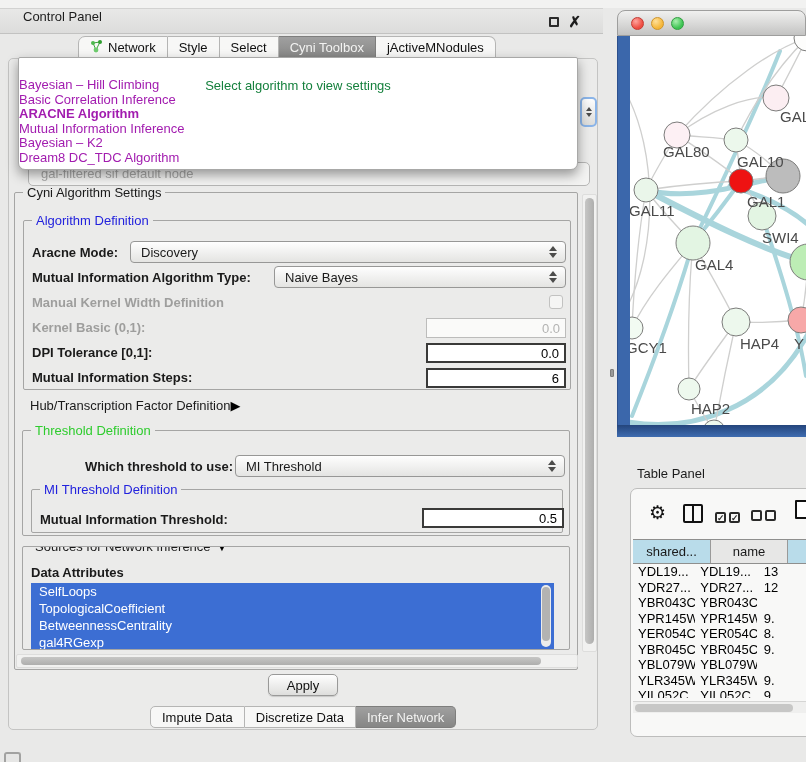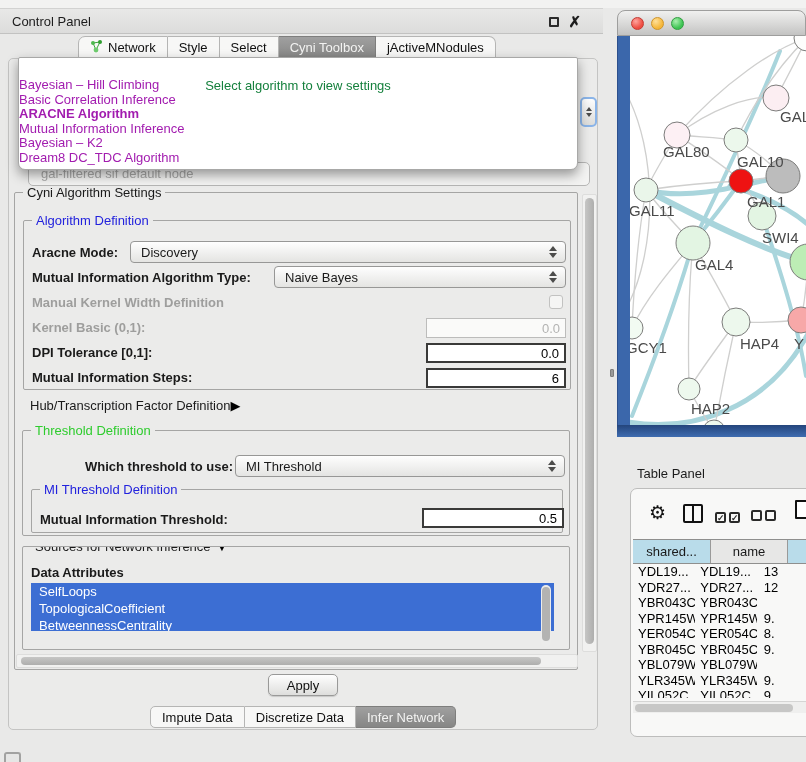--- a/index.html
+++ b/index.html
@@ -5,21 +5,21 @@
   *{margin:0;padding:0;box-sizing:border-box}
   html,body{width:806px;height:762px;overflow:hidden}
   .screen{position:relative;width:806px;height:762px;background:#e9e9e8;
     font-family:"Liberation Sans",sans-serif;font-size:13px;color:#1a1a1a;overflow:hidden}
   .abs{position:absolute}
 
   
   .top-strip{left:0;top:0;width:806px;height:8px;background:#f2f2f1}
   .cp-titlebar{left:0;top:8px;width:603px;height:26px;
     background:linear-gradient(#e8e8e7,#dcdcdb);border-top:1px solid #d2d2d1;
-    border-bottom:1px solid #c2c2c1;display:flex;align-items:center;padding-left:12px;color:#1c1c1c}
+    border-bottom:1px solid #c2c2c1;display:flex;align-items:flex-start;padding-left:23px;color:#1c1c1c}
   .win-float{position:absolute;right:44px;top:8px;width:10px;height:10px;border:2px solid #2b2b2b;border-radius:1px;background:transparent}
   .win-close{position:absolute;right:22px;top:4px;font-size:15px;font-weight:bold;color:#1c1c1c}
   .splitter-dot{left:610px;top:369px;width:4px;height:8px;background:#9a9a99;border:1px solid #7e7e7d;border-radius:1px}
 
   .cp-tabs{left:78px;top:36px;height:23px;display:flex;z-index:3}
   .tab{display:flex;align-items:center;gap:5px;padding:0 11px;background:#f7f7f6;
     border:1px solid #b5b5b4;border-left:none;font-size:13px;color:#101010;white-space:nowrap;cursor:default}
   .tab:first-child{border-left:1px solid #b5b5b4;border-radius:7px 0 0 0}
   .tab:last-child{border-radius:0 7px 0 0}
   .tab.sel{background:linear-gradient(#a0a0a0,#868685);color:#f3f3f2;border-color:#7e7e7d}
@@ -42,21 +42,21 @@
     background:linear-gradient(#fefefe,#e4e4e2);display:flex;align-items:center;padding-left:10px;font-size:13px}
   .combo .arrows{position:absolute;right:8px;top:4px;display:flex;flex-direction:column;gap:2px}
   .arr-up{width:0;height:0;border-left:4px solid transparent;border-right:4px solid transparent;border-bottom:5px solid #4c4c4b}
   .arr-dn{width:0;height:0;border-left:4px solid transparent;border-right:4px solid transparent;border-top:5px solid #4c4c4b}
 
   .field{position:absolute;height:20px;width:140px;font-family:"Liberation Sans",sans-serif;
     font-size:13px;text-align:right;padding-right:5px;background:#fff;border:2px solid #3a3a39}
   .field.disabled{border:1px solid #bcbcbb;background:#fafaf9;color:#b3b3b2}
   .checkbox{position:absolute;width:14px;height:14px;border:1px solid #c2c2c1;border-radius:3px;background:#f5f5f4}
 
-  .attr-list{position:absolute;left:8px;top:36px;width:523px;height:48px;background:#fff;overflow:hidden}
+  .attr-list{position:absolute;left:8px;top:36px;width:523px;height:66px;background:#fff;overflow:hidden}
   .attr-item{height:17px;line-height:17px;padding-left:8px;background:#3c6ed3;color:#fff;font-size:13px}
   .list-scroll{position:absolute;right:1px;top:2px;width:10px;height:62px;background:#ececeб;background:#ececeb;border-radius:5px}
   .list-thumb{position:absolute;left:1px;top:2px;width:8px;height:54px;background:#b3b3b2;border-radius:4px}
 
   .vscroll{left:582px;top:194px;width:15px;height:458px;background:#f1f1f0;border:1px solid #dddddc;border-radius:2px}
   .vscroll .thumb{position:absolute;left:2px;top:3px;width:9px;height:446px;background:linear-gradient(90deg,#c6c6c5,#aeaead);border-radius:5px}
   .hscroll{left:16px;top:654px;width:562px;height:14px;background:#f1f1f0;border:1px solid #dddddc;border-radius:2px}
   .hscroll .thumb{position:absolute;left:4px;top:2px;width:520px;height:8px;background:linear-gradient(#c6c6c5,#aeaead);border-radius:4px}
 
   .apply-btn{left:268px;top:674px;width:70px;height:22px;border:1px solid #999998;border-radius:5px;

